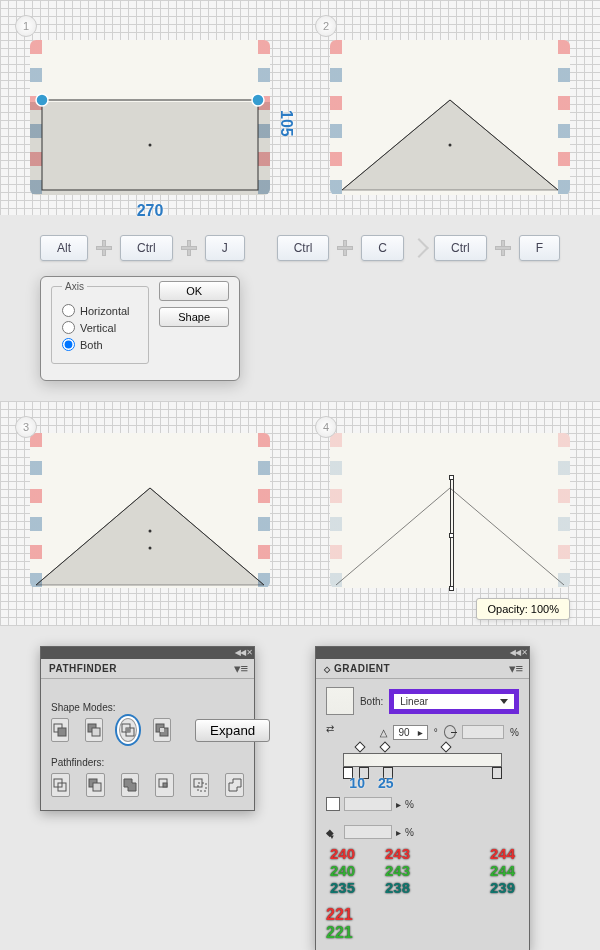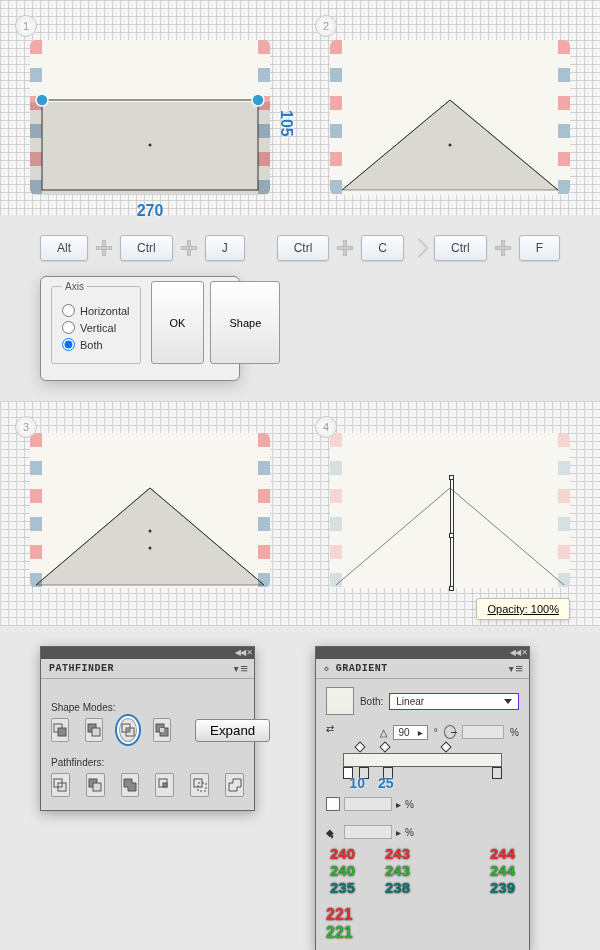--- a/index.html
+++ b/index.html
@@ -36,42 +36,42 @@
 .plus-icon::after { top: 6px; left: 0; height: 4px; width: 16px; }
 .chevron { width: 14px; height: 14px; border-right: 2px solid #ccc; border-top: 2px solid #ccc; transform: rotate(45deg); }
 
 .dialog { background: #f0f0f0; border: 1px solid #888; border-radius: 6px; box-shadow: 0 4px 15px rgba(0,0,0,0.2); width: 200px; padding-bottom: 12px; }
 .dialog-title { padding: 6px 10px; font-size: 11px; color: #333; }
 .dialog-body { padding: 4px 10px; display: flex; gap: 10px; }
 .fieldset { border: 1px solid #bbb; border-radius: 3px; padding: 8px 10px; flex: 1; }
 .fieldset legend { font-size: 10px; color: #555; padding: 0 3px; }
 .radio-row { display: flex; align-items: center; gap: 5px; margin: 4px 0; font-size: 11px; color: #333; }
 .radio-row input { margin: 0; }
-.dialog-btns { display: flex; flex-direction: row; gap: 6px; }
+.dialog-btns { display: flex; flex-direction: column; gap: 6px; }
 .dlg-btn { background: linear-gradient(#fff,#e5e5e5); border: 1px solid #999; border-radius: 3px; padding: 3px 18px; font-size: 11px; }
 
-.tooltip { position: absolute; background: #fffde8; border: 1px solid #bbb; border-radius: 3px; padding: 4px 10px; font-size: 11px; box-shadow: 0 2px 4px rgba(0,0,0,0.1); text-decoration: underline; }
+.tooltip { position: absolute; background: #fffde8; border: 1px solid #bbb; border-radius: 3px; padding: 4px 10px; font-size: 11px; box-shadow: 0 2px 4px rgba(0,0,0,0.1); }
 
 .panel { background: #d7d7d7; border: 1px solid #666; box-shadow: 0 3px 12px rgba(0,0,0,0.3); font-size: 10px; color: #333; }
 .panel-tabs { display: flex; background: #555; height: 12px; position: relative; }
 .panel-tabs .arrows { position: absolute; right: 2px; top: 1px; color: #ccc; font-size: 8px; letter-spacing: -1px; }
-.panel-header { display: flex; background: #d7d7d7; border-bottom: 1px solid #aaa; align-items: center; font-family: Liberation Mono, monospace; }
+.panel-header { display: flex; background: #d7d7d7; border-bottom: 1px solid #aaa; align-items: center; }
 .panel-tab { background: #d7d7d7; padding: 4px 8px; font-weight: bold; letter-spacing: 0.5px; }
 .panel-menu { margin-left: auto; padding: 0 6px; font-size: 13px; color: #555; }
 .panel-body { padding: 8px 10px; }
 .panel-row { display: flex; align-items: center; gap: 16px; margin: 5px 0; }
 .mode-btn { width: 24px; height: 24px; background: #e5e5e5; border: 1px solid #999; border-radius: 2px; display: flex; align-items: center; justify-content: center; position: relative; }
 .mode-btn svg { width: 16px; height: 16px; }
 .mode-btn.highlighted { box-shadow: 0 0 0 2px #fff, 0 0 0 4px #2b7bc4; border-radius: 50%; }
 .expand-btn { background: linear-gradient(#fff,#ddd); border: 1px solid #888; border-radius: 3px; padding: 3px 14px; margin-left: 8px; }
 .panel-label { margin: 15px 0 2px; }
 
 .grad-swatch { width: 28px; height: 28px; background: linear-gradient(#f2f2ed,#eeeee9); border: 1px solid #888; }
 .grad-type-row { display: flex; align-items: center; gap: 6px; margin-bottom: 8px; }
-.type-select { background: #fff; border: 1px solid #6d28d9; padding: 2px 6px; display: flex; align-items: center; width: 130px; justify-content: space-between; }
+.type-select { background: #fff; border: 5px solid #6d28d9; padding: 2px 6px; display: flex; align-items: center; width: 130px; justify-content: space-between; }
 .type-select .arrow { border-left: 4px solid transparent; border-right: 4px solid transparent; border-top: 5px solid #333; }
 .angle-row { display: flex; align-items: center; gap: 6px; margin-bottom: 6px; }
 .angle-input { background: #fff; border: 1px solid #888; padding: 1px 4px; width: 38px; display: flex; justify-content: space-between; align-items: center; }
 .dial { width: 14px; height: 14px; border: 1px solid #666; border-radius: 50%; position: relative; }
 .dial::after { content: ''; position: absolute; width: 6px; height: 1px; background: #333; top: 6px; left: 6px; }
 .mini-icon { width: 18px; height: 18px; display: inline-block; position: relative; }
 .gradbar-wrap { position: relative; margin: 12px 17px 4px; }
 .gradbar { height: 14px; background: linear-gradient(90deg,#f0f0eb 0%,#f0f0eb 10%,#f3f3ee 25%,#f3f3ee 100%); border: 1px solid #666; }
 .stop-top { position: absolute; top: -10px; width: 8px; height: 8px; background: #fff; border: 1px solid #333; transform: rotate(45deg); }
 .stop-bot { position: absolute; bottom: -12px; width: 10px; height: 12px; background: #ddd; border: 1px solid #333; }

